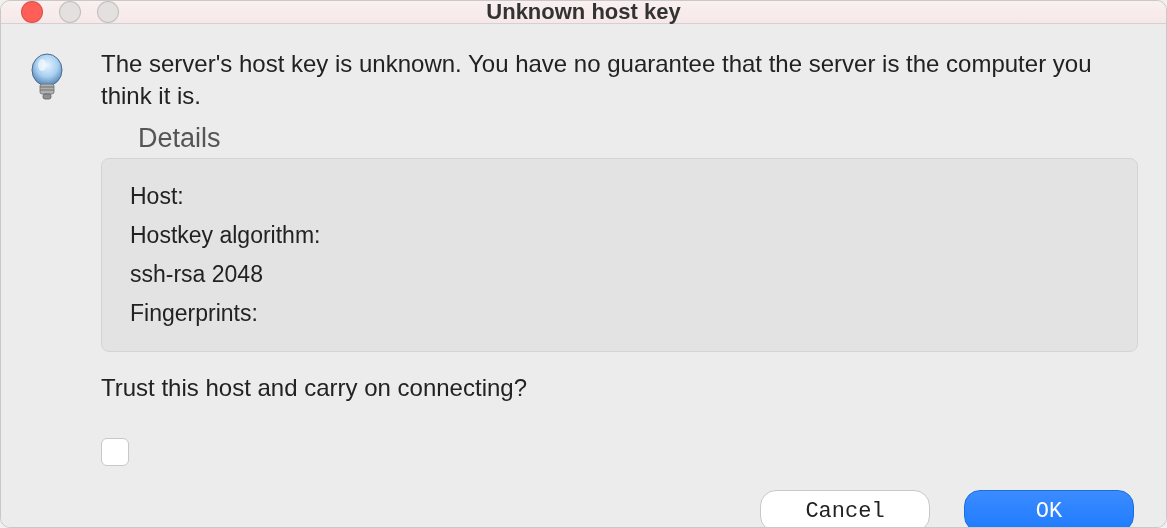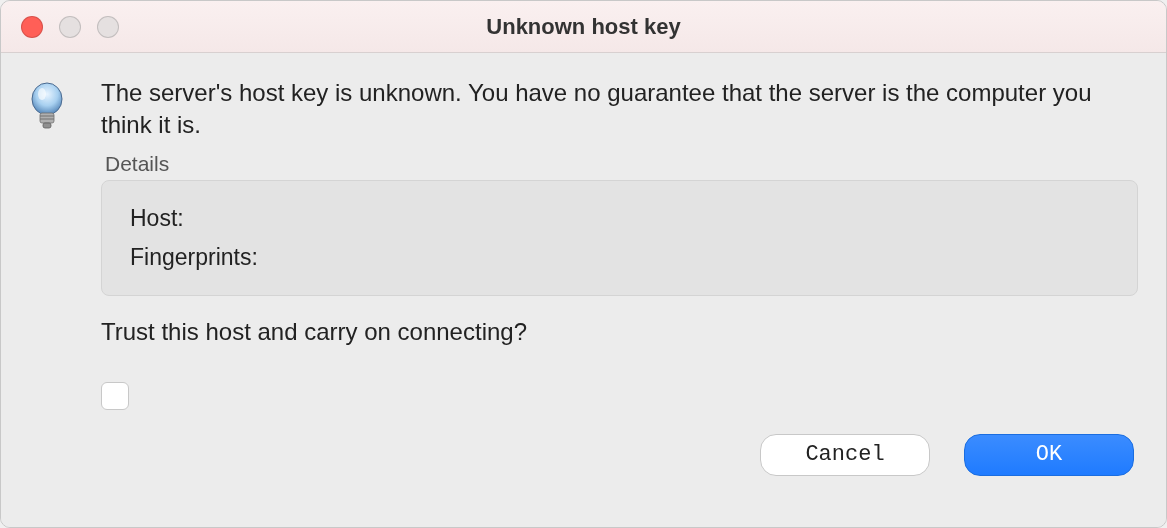--- a/index.html
+++ b/index.html
@@ -81,23 +81,23 @@
       display: flex;
       flex-direction: column;
     }
     .message {
       font-size: 24px;
       color: #222;
       line-height: 1.35;
       margin-bottom: 4px;
     }
     .details-label {
-      font-size: 21px;
+      font-size: 27px;
       color: #555;
-      margin-left: 4px;
+      margin-left: 37px;
       margin-bottom: 4px;
       margin-top: 6px;
     }
     .details-box {
       background: #e3e3e3;
       border: 1px solid #d4d4d4;
       border-radius: 8px;
       padding: 18px 28px;
       margin-bottom: 22px;
     }
@@ -201,20 +201,22 @@
 
     <div class="main-col">
       <div class="message">The server's host key is unknown. You have no guarantee that the server is the computer you think it is.</div>
 
       <div class="details-label">Details</div>
       <div class="details-box">
         <div class="details-row">
           <div class="details-key">Host:</div>
         </div>
         <div class="details-row">
+          <div class="details-key">Hostkey algorithm:</div>
+          <div class="details-val">ssh-rsa 2048</div>
         </div>
         <div class="details-row">
           <div class="details-key">Fingerprints:</div>
         </div>
       </div>
 
       <div class="trust-question">Trust this host and carry on connecting?</div>
 
       <div class="checkbox-row">
         <div class="checkbox"></div>

